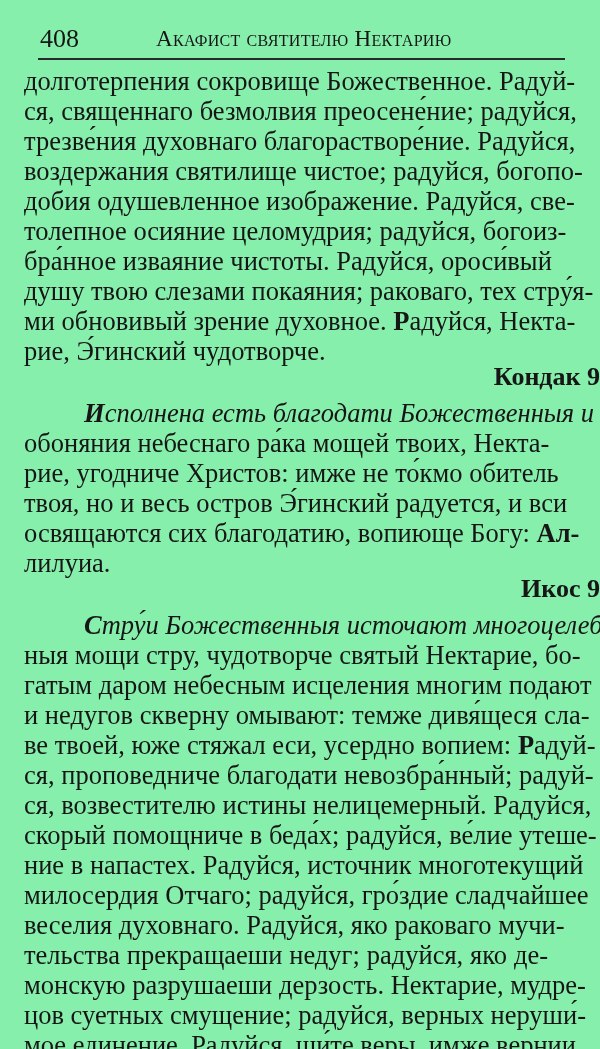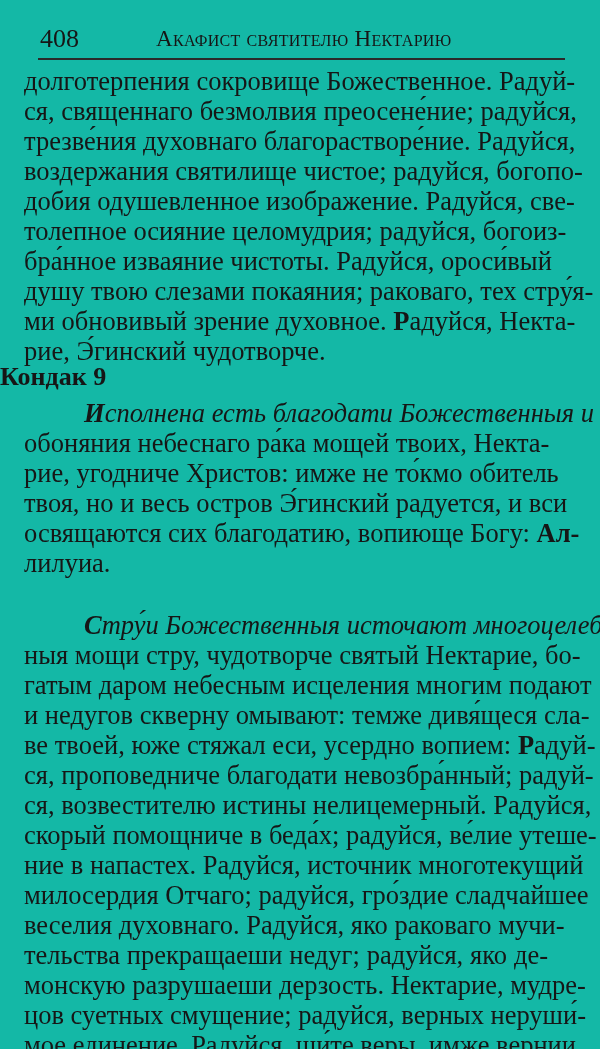--- a/index.html
+++ b/index.html
@@ -1,27 +1,27 @@
 <!DOCTYPE html>
 <html><head>
 <meta charset="utf-8">
 <style>
   html, body { margin: 0; padding: 0; background: #ffffff; }
   body { width: 600px; height: 1049px; position: relative; overflow: hidden; }
-  .page { position: absolute; left: 0; top: 0; width: 600px; height: 1049px; background: #14b8a6; color: #161616;
+  .page { position: absolute; left: 0; top: 0; width: 600px; height: 1049px; background: #86efac; color: #161616;
           font-family: "Liberation Serif", "DejaVu Serif", serif; }
   .header { position: absolute; left: 38px; top: 22px; width: 527px; height: 32px; }
   .page-num { position: absolute; left: 2px; top: 2px; font-size: 26px; }
   .running-title { position: absolute; left: 118px; top: 4px; font-size: 23px; font-variant: small-caps; letter-spacing: 0.3px; }
   .rule { position: absolute; left: 38px; top: 58px; width: 527px; height: 2px; background: #2a2a2a; }
   .line { position: absolute; left: 24px; width: 524px; font-size: 26.5px; line-height: 30px; height: 30px;
           text-align: justify; text-align-last: justify; white-space: nowrap; }
   .line.last { text-align-last: left; }
   .line.indent { left: 84px; width: 480px; font-style: italic; }
-  .heading { position: absolute; left: 0; width: 600px; text-align: left; font-weight: bold; font-size: 26px; line-height: 30px; }
+  .heading { position: absolute; left: 0; width: 600px; text-align: right; font-weight: bold; font-size: 26px; line-height: 30px; }
   b { font-weight: bold; }
 </style>
 </head>
 <body>
 
 <div class="page">
 
   <div class="header">
     <span class="page-num">408</span>
     <span class="running-title">Акафист святителю Нектарию</span>
@@ -44,20 +44,21 @@
   <div class="heading" style="top:362px">Кондак 9</div>
   <div>
     <div class="line indent" style="top:398px"><b>И</b><span>сполнена есть благодати Божественныя и</span></div>
     <div class="line" style="top:428px">обоняния небеснаго ра́ка мощей твоих, Некта-</div>
     <div class="line" style="top:458px">рие, угодниче Христов: имже не то́кмо обитель</div>
     <div class="line" style="top:488px">твоя, но и весь остров Э́гинский радуется, и вси</div>
     <div class="line" style="top:518px"><span>освящаются сих благодатию, вопиюще Богу: </span><b>Ал-</b></div>
     <div class="line last" style="top:548px">лилуиа.</div>
   </div>
 
+  <div class="heading" style="top:574px">Икос 9</div>
   <div>
     <div class="line indent" style="top:610px"><b>С</b><span>тру́и Божественныя источают многоцелеб-</span></div>
     <div class="line" style="top:640px">ныя мощи стру, чудотворче святый Нектарие, бо-</div>
     <div class="line" style="top:670px">гатым даром небесным исцеления многим подают</div>
     <div class="line" style="top:700px">и недугов скверну омывают: темже дивя́щеся сла-</div>
     <div class="line" style="top:730px"><span>ве твоей, юже стяжал еси, усердно вопием: </span><b>Р</b><span>адуй-</span></div>
     <div class="line" style="top:760px">ся, проповедниче благодати невозбра́нный; радуй-</div>
     <div class="line" style="top:790px">ся, возвестителю истины нелицемерный. Радуйся,</div>
     <div class="line" style="top:820px">скорый помощниче в беда́х; радуйся, ве́лие утеше-</div>
     <div class="line" style="top:850px">ние в напастех. Радуйся, источник многотекущий</div>

